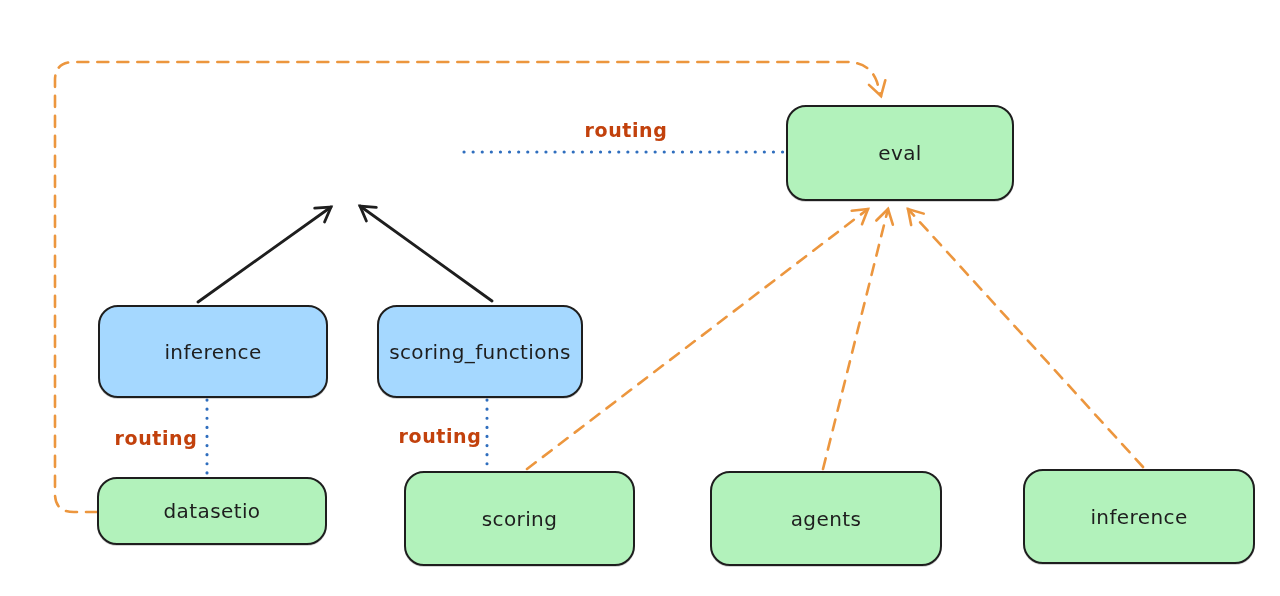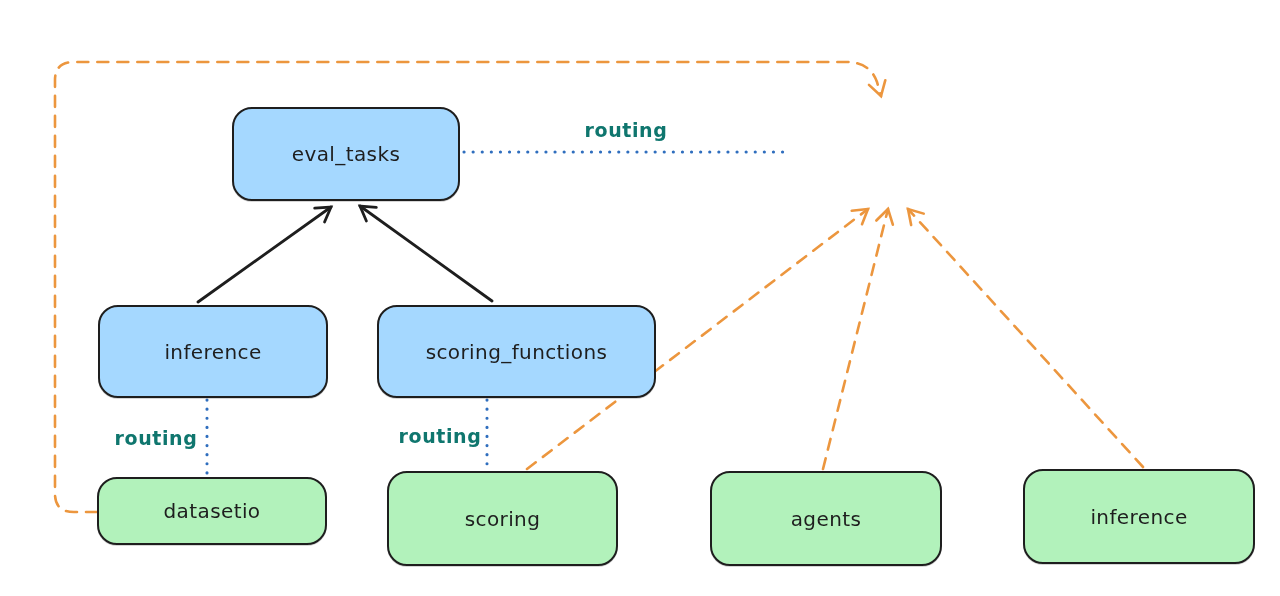--- a/index.html
+++ b/index.html
@@ -32,21 +32,21 @@
     justify-content: center;
     font-size: 20px;
     color: #1e1e1e;
     letter-spacing: 0.4px;
     box-shadow: 0 1px 0 rgba(30,30,30,0.18);
   }
   .node.api { background: #a5d8ff; }
   .node.provider { background: #b2f2bb; }
   .edge-label {
     position: absolute;
-    color: #0f766e;
+    color: #c2410c;
     font-size: 19px;
     font-weight: bold;
     letter-spacing: 0.6px;
     transform: translate(-50%, -50%);
     white-space: nowrap;
   }
 </style>
 </head>
 <body>
 
@@ -68,38 +68,38 @@
     <path d="M 527 469 L 868 209" fill="none" stroke="#ec963e" stroke-width="2.6" stroke-dasharray="11 9" stroke-linecap="round" marker-end="url(#arrowO)"></path>
     <path d="M 823 469 L 888 209" fill="none" stroke="#ec963e" stroke-width="2.6" stroke-dasharray="11 9" stroke-linecap="round" marker-end="url(#arrowO)"></path>
     <path d="M 1143 467 L 908 209" fill="none" stroke="#ec963e" stroke-width="2.6" stroke-dasharray="11 9" stroke-linecap="round" marker-end="url(#arrowO)"></path>
     <path d="M 97 512 L 74 512 Q 55 512 55 494 L 55 80 Q 55 62 74 62 L 846 62 Q 870 62 877 82 L 881 96" fill="none" stroke="#ec963e" stroke-width="2.6" stroke-dasharray="11 9" stroke-linecap="round" marker-end="url(#arrowO)"></path>
 
     <path d="M 464 152 L 786 152" fill="none" stroke="#2f6ebe" stroke-width="3.1" stroke-dasharray="0.1 9" stroke-linecap="round"></path>
     <path d="M 207 400 L 207 475" fill="none" stroke="#2f6ebe" stroke-width="3.1" stroke-dasharray="0.1 9" stroke-linecap="round"></path>
     <path d="M 487 400 L 487 470" fill="none" stroke="#2f6ebe" stroke-width="3.1" stroke-dasharray="0.1 9" stroke-linecap="round"></path>
   </svg>
 
-  <div class="node api" style="left:232px; top:107px; width:228px; height:94px;">
-    <span>eval_tasks</span>
+
+  <div class="node provider" style="left:786px; top:105px; width:228px; height:96px;">
+    <span>eval</span>
   </div>
-
 
   <div class="node api" style="left:98px; top:305px; width:230px; height:93px;">
     <span>inference</span>
   </div>
 
-  <div class="node api" style="left:377px; top:305px; width:279px; height:93px;">
+  <div class="node api" style="left:377px; top:305px; width:206px; height:93px;">
     <span>scoring_functions</span>
   </div>
 
   <div class="node provider" style="left:97px; top:477px; width:230px; height:68px;">
     <span>datasetio</span>
   </div>
 
-  <div class="node provider" style="left:387px; top:471px; width:231px; height:95px;">
+  <div class="node provider" style="left:404px; top:471px; width:231px; height:95px;">
     <span>scoring</span>
   </div>
 
   <div class="node provider" style="left:710px; top:471px; width:232px; height:95px;">
     <span>agents</span>
   </div>
 
   <div class="node provider" style="left:1023px; top:469px; width:232px; height:95px;">
     <span>inference</span>
   </div>

